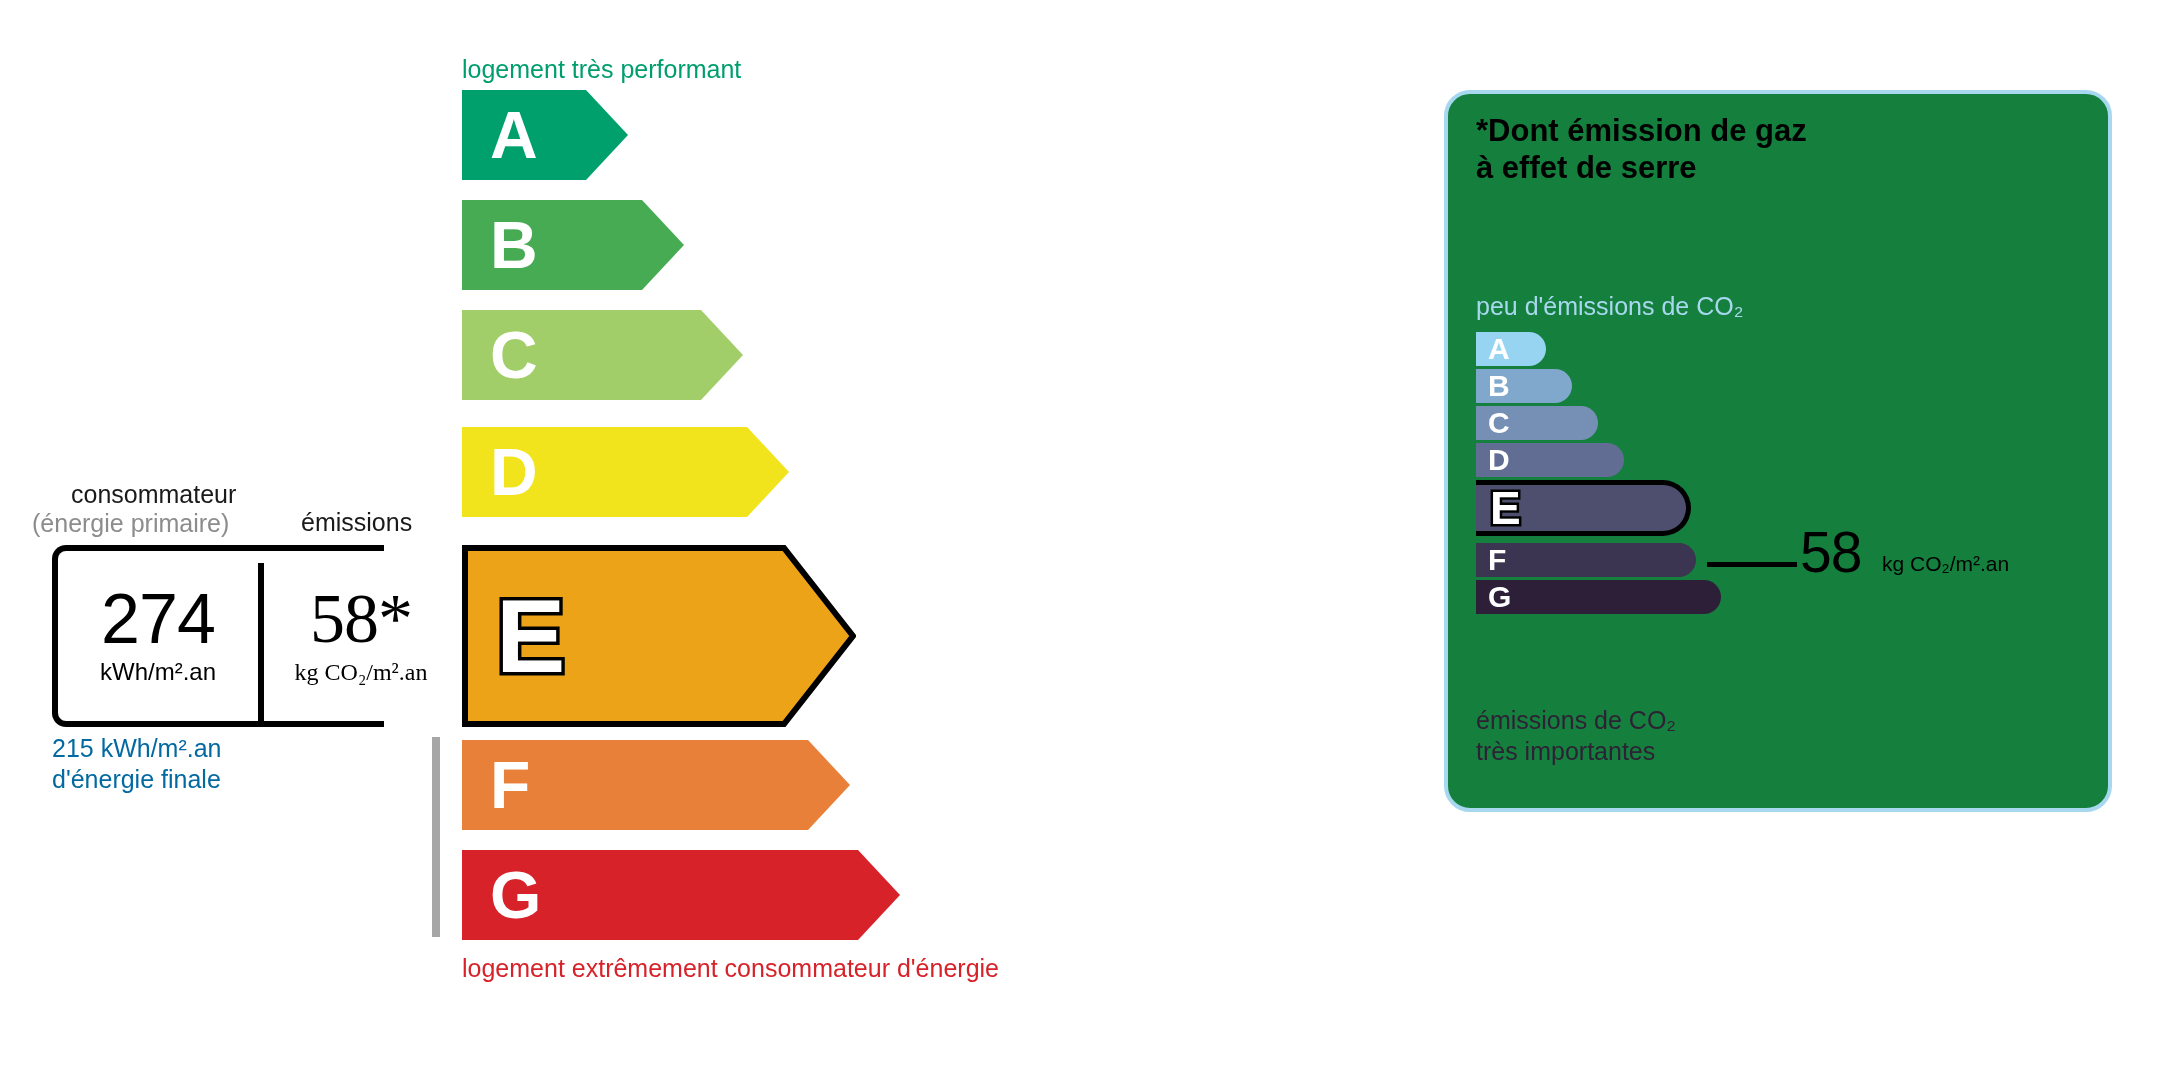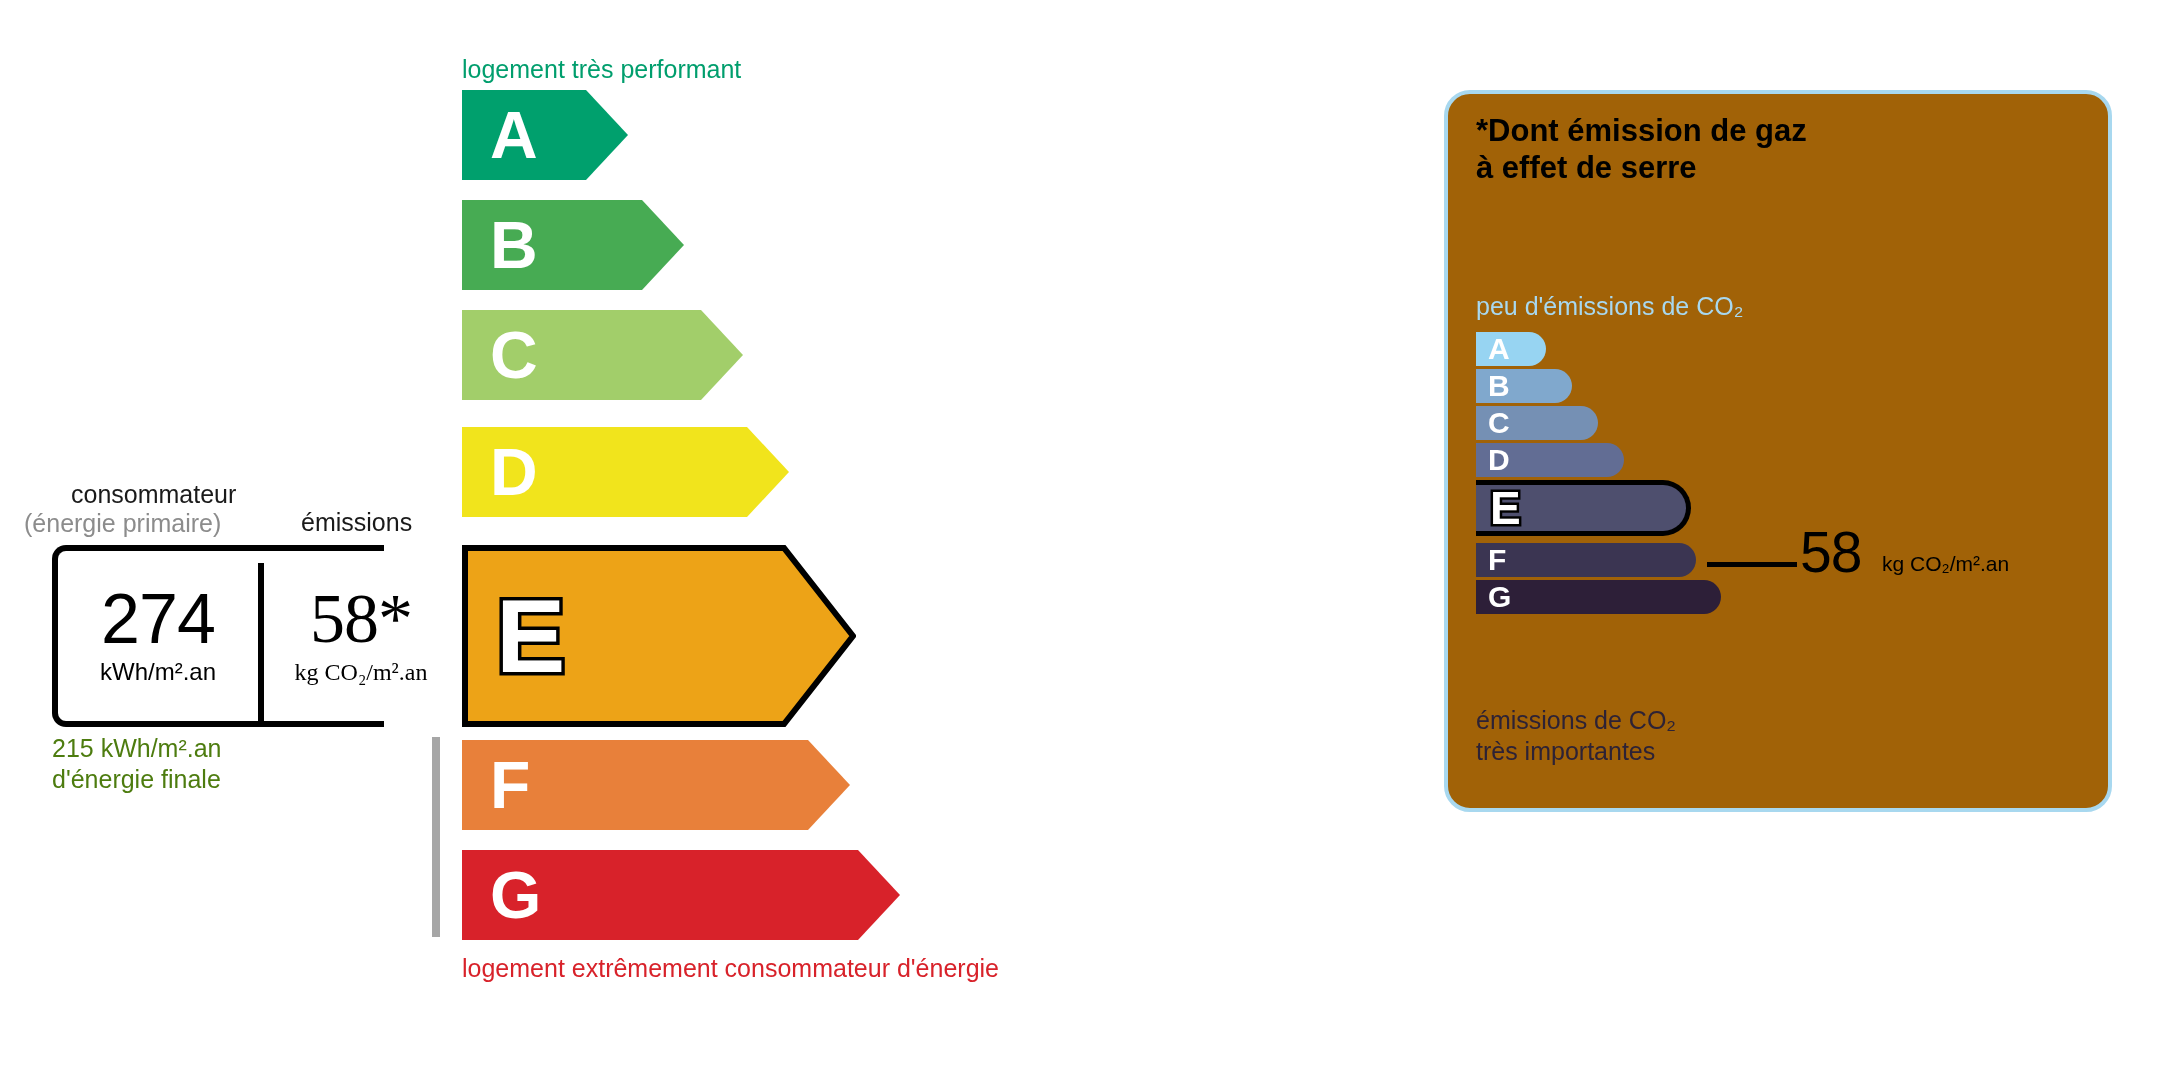--- a/index.html
+++ b/index.html
@@ -129,38 +129,38 @@
     position: absolute;
     font-size: 25px;
     white-space: nowrap;
   }
   #label-consumption {
     left: 71px;
     top: 480px;
     color: #1a1a1a;
   }
   #label-consumption-sub {
-    left: 24px;
+    left: 32px;
     top: 509px;
     color: #8c8c8c;
   }
   #label-emissions {
     left: 301px;
     top: 508px;
     color: #1a1a1a;
     text-align: right;
   }
 
   #label-final-energy {
     position: absolute;
     left: 52px;
     top: 733px;
     font-size: 25px;
     line-height: 1.22;
-    color: #4d7c0f;
+    color: #0369a1;
     white-space: nowrap;
   }
   #label-passoire {
     position: absolute;
     left: 148px;
     top: 812px;
     width: 260px;
     text-align: right;
     font-size: 25px;
     line-height: 1.22;
@@ -178,21 +178,21 @@
   
   #co2-panel {
     position: absolute;
     left: 1444px;
     top: 90px;
     width: 668px;
     height: 722px;
     box-sizing: border-box;
     border: 4px solid #a8d8ef;
     border-radius: 26px;
-    background: #a16207;
+    background: #15803d;
   }
   #co2-title {
     position: absolute;
     left: 28px;
     top: 18px;
     font-size: 31px;
     font-weight: bold;
     line-height: 1.2;
     color: #000000;
     white-space: nowrap;

